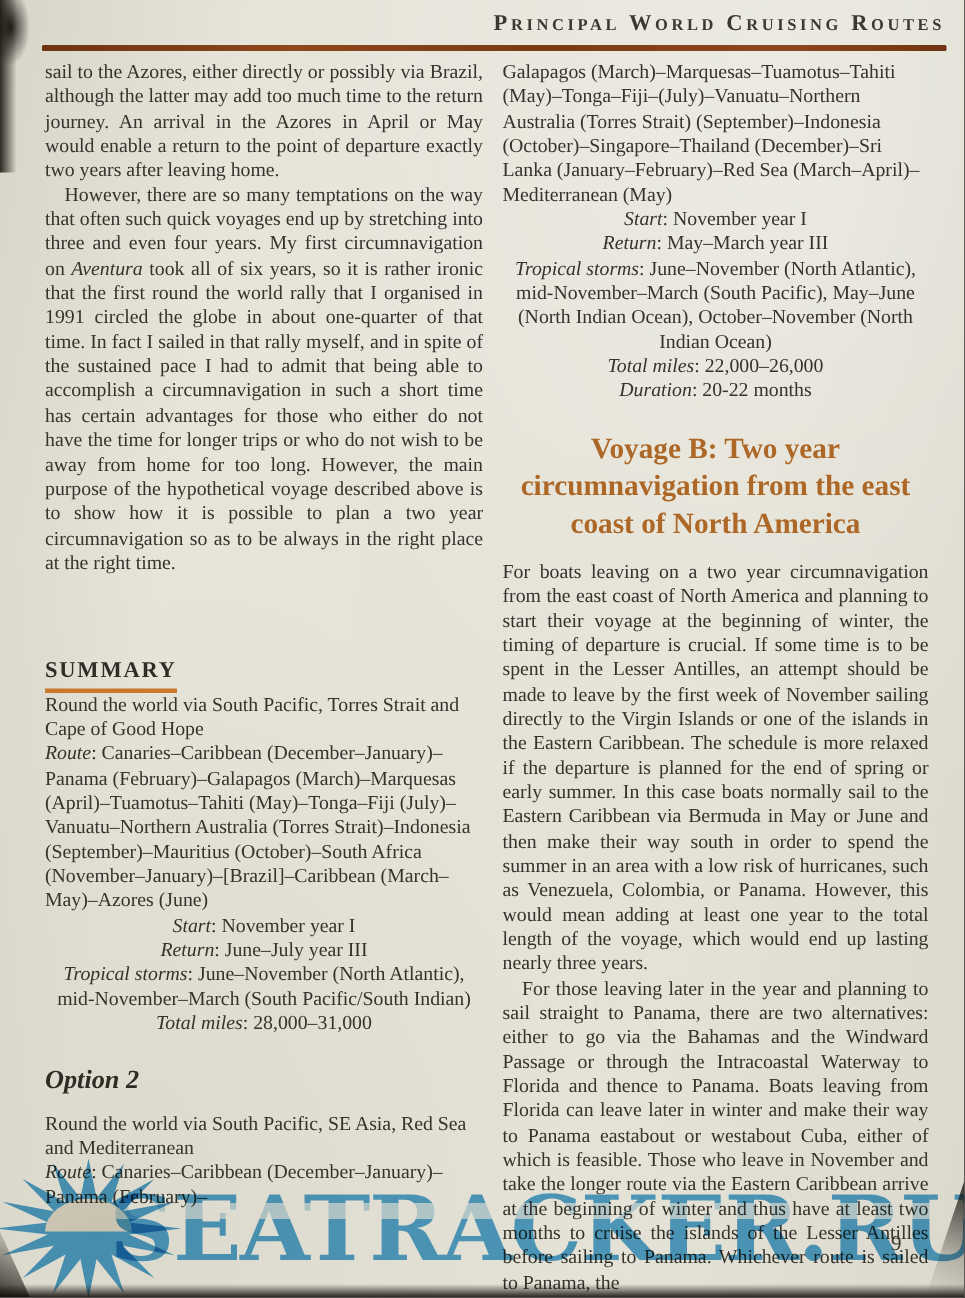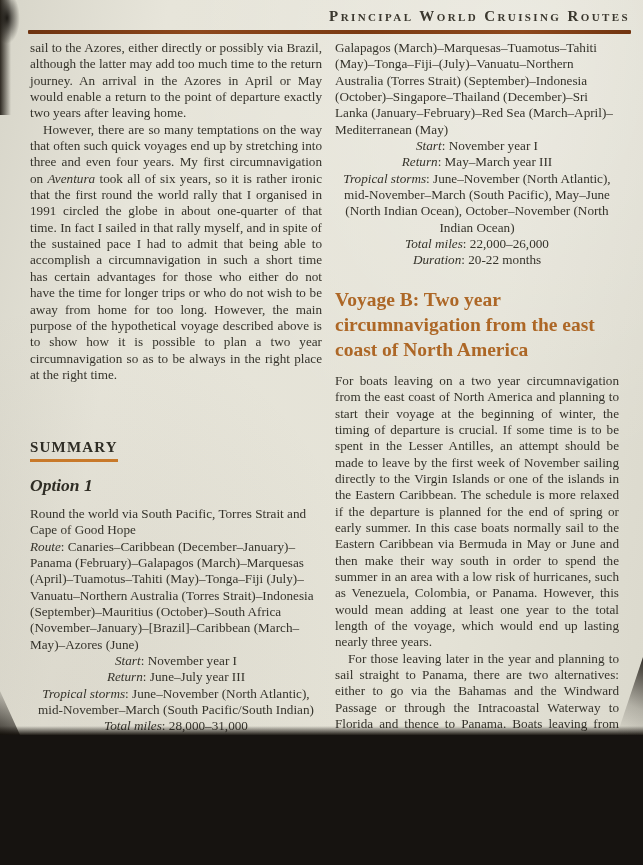--- a/index.html
+++ b/index.html
@@ -1,17 +1,17 @@
 <!DOCTYPE html>
 <html lang="en"><head>
 <meta charset="utf-8">
 <style>
   html,body{margin:0;padding:0;background:#161310;}
   .page{
-    position:relative;width:643px;height:735px;overflow:hidden;
+    position:relative;width:643px;height:865px;overflow:hidden;
     font-family:"Liberation Serif","DejaVu Serif",serif;
     color:#35332b;
     background:
       radial-gradient(ellipse at 80% 8%, rgba(255,255,255,0.28), rgba(255,255,255,0) 45%),
       radial-gradient(ellipse at 10% 95%, rgba(120,110,90,0.10), rgba(120,110,90,0) 40%),
       linear-gradient(100deg,#d7d5c9 0%,#e7e5da 22%,#e4e2d6 72%,#dbd9cd 100%);
   }
   
   .running-head{
     position:absolute;top:8px;right:13px;
@@ -36,21 +36,21 @@
   }
   .summary-h .underlined{
     display:inline-block;border-bottom:3px solid #c8792a;padding-bottom:3px;margin-top:41px;
   }
   .option-title{
     margin:15px 0 13px 0;font-size:17.5px;font-weight:bold;font-style:italic;color:#2f2d25;
   }
   .option-title.second{margin-top:21px;}
   .voyage-h{
     margin:18px 0 11px 0;font-size:19.5px;line-height:25px;font-weight:bold;color:#ad6726;
-    text-align:left;
+    text-align:center;
   }
   
   .page-num{position:absolute;left:594px;top:822px;font-size:14px;color:#3a372e;z-index:7;}
   
   .watermark{
     position:absolute;left:73px;top:785px;z-index:6;white-space:nowrap;
     font-family:"DejaVu Serif","Liberation Serif",serif;font-weight:700;
     font-size:60px;letter-spacing:-1px;
     background:linear-gradient(180deg,#47a0d5 0%,#47a0d5 24%,#c2deee 24%,#c2deee 40%,#47a0d5 40%,#47a0d5 100%);
     -webkit-background-clip:text;background-clip:text;color:transparent;
@@ -79,28 +79,28 @@
 
   <div class="running-head">Principal World Cruising Routes</div>
   <div class="head-rule"></div>
 
   <div class="col col-left">
     <p class="body-p">sail to the Azores, either directly or possibly via Brazil, although the latter may add too much time to the return journey. An arrival in the Azores in April or May would enable a return to the point of departure exactly two years after leaving home.</p>
     <p class="body-p indent"><span>However, there are so many temptations on the way that often such quick voyages end up by stretching into three and even four years. My first circumnavigation on </span><i>Aventura</i><span> took all of six years, so it is rather ironic that the first round the world rally that I organised in 1991 circled the globe in about one-quarter of that time. In fact I sailed in that rally myself, and in spite of the sustained pace I had to admit that being able to accomplish a circumnavigation in such a short time has certain advantages for those who either do not have the time for longer trips or who do not wish to be away from home for too long. However, the main purpose of the hypothetical voyage described above is to show how it is possible to plan a two year circumnavigation so as to be always in the right place at the right time.</span></p>
 
     <h2 class="summary-h"><span class="underlined">SUMMARY</span></h2>
 
-    <h3 class="option-title">Option 1</h3>
     <p class="plain">Round the world via South Pacific, Torres Strait and Cape of Good Hope</p>
     <p class="plain"><i>Route</i><span>: Canaries–Caribbean (December–January)–Panama (February)–Galapagos (March)–Marquesas (April)–Tuamotus–Tahiti (May)–Tonga–Fiji (July)–Vanuatu–Northern Australia (Torres Strait)–Indonesia (September)–Mauritius (October)–South Africa (November–January)–[Brazil]–Caribbean (March–May)–Azores (June)</span></p>
     <p class="spec"><i>Start</i><span>: November year I</span></p>
     <p class="spec"><i>Return</i><span>: June–July year III</span></p>
     <p class="spec"><i>Tropical storms</i><span>: June–November (North Atlantic), mid-November–March (South Pacific/South Indian)</span></p>
     <p class="spec"><i>Total miles</i><span>: 28,000–31,000</span></p>
 
+    <h3 class="option-title second">Option 2</h3>
     <p class="plain">Round the world via South Pacific, SE Asia, Red Sea and Mediterranean</p>
     <p class="plain"><i>Route</i><span>: Canaries–Caribbean (December–January)–Panama (February)–</span></p>
   </div>
 
   <div class="col col-right">
     <p class="plain">Galapagos (March)–Marquesas–Tuamotus–Tahiti (May)–Tonga–Fiji–(July)–Vanuatu–Northern Australia (Torres Strait) (September)–Indonesia (October)–Singapore–Thailand (December)–Sri Lanka (January–February)–Red Sea (March–April)–Mediterranean (May)</p>
     <p class="spec"><i>Start</i><span>: November year I</span></p>
     <p class="spec"><i>Return</i><span>: May–March year III</span></p>
     <p class="spec"><i>Tropical storms</i><span>: June–November (North Atlantic), mid-November–March (South Pacific), May–June (North Indian Ocean), October–November (North Indian Ocean)</span></p>
     <p class="spec"><i>Total miles</i><span>: 22,000–26,000</span></p>

